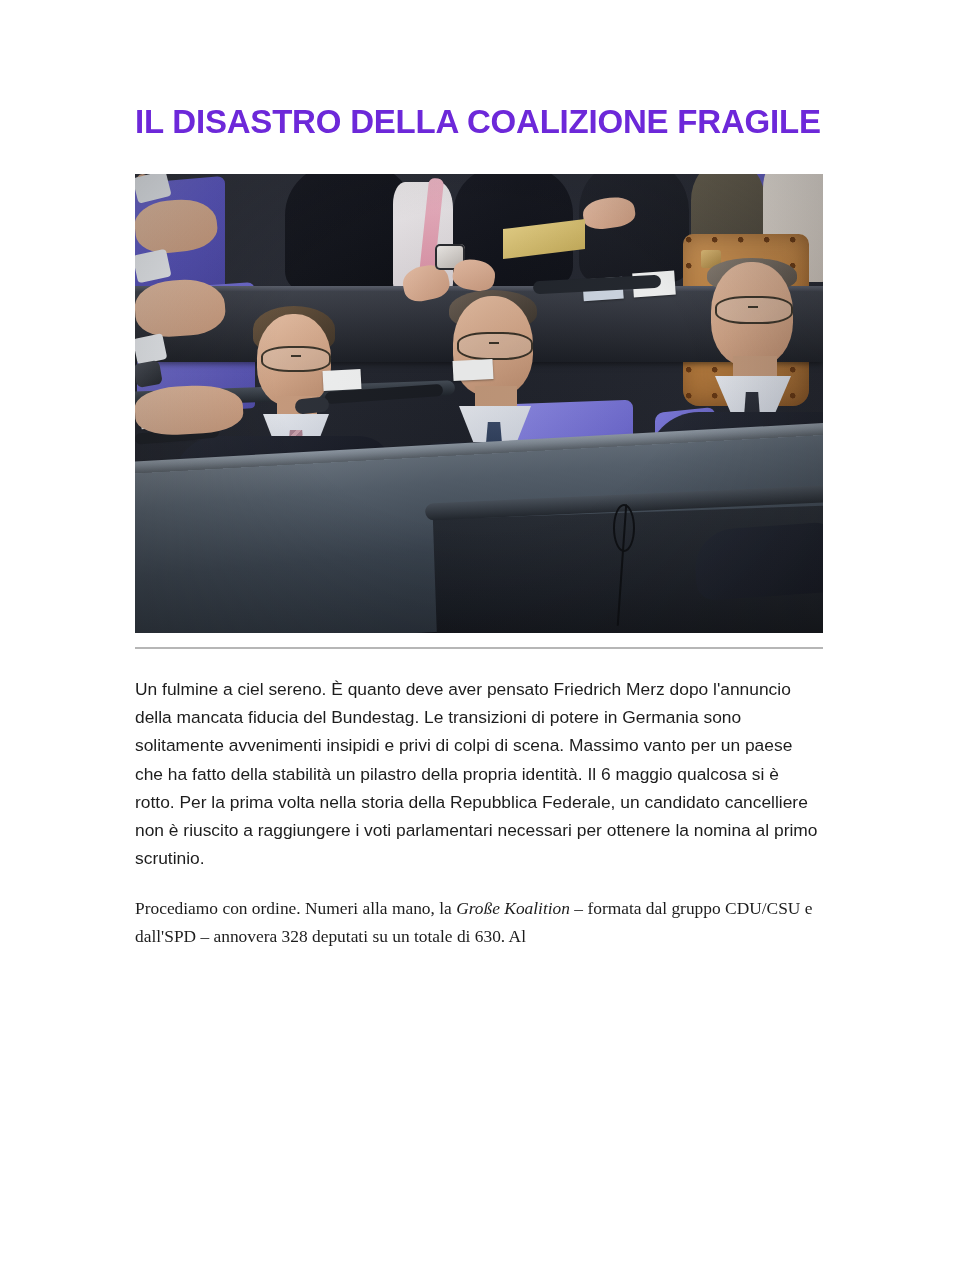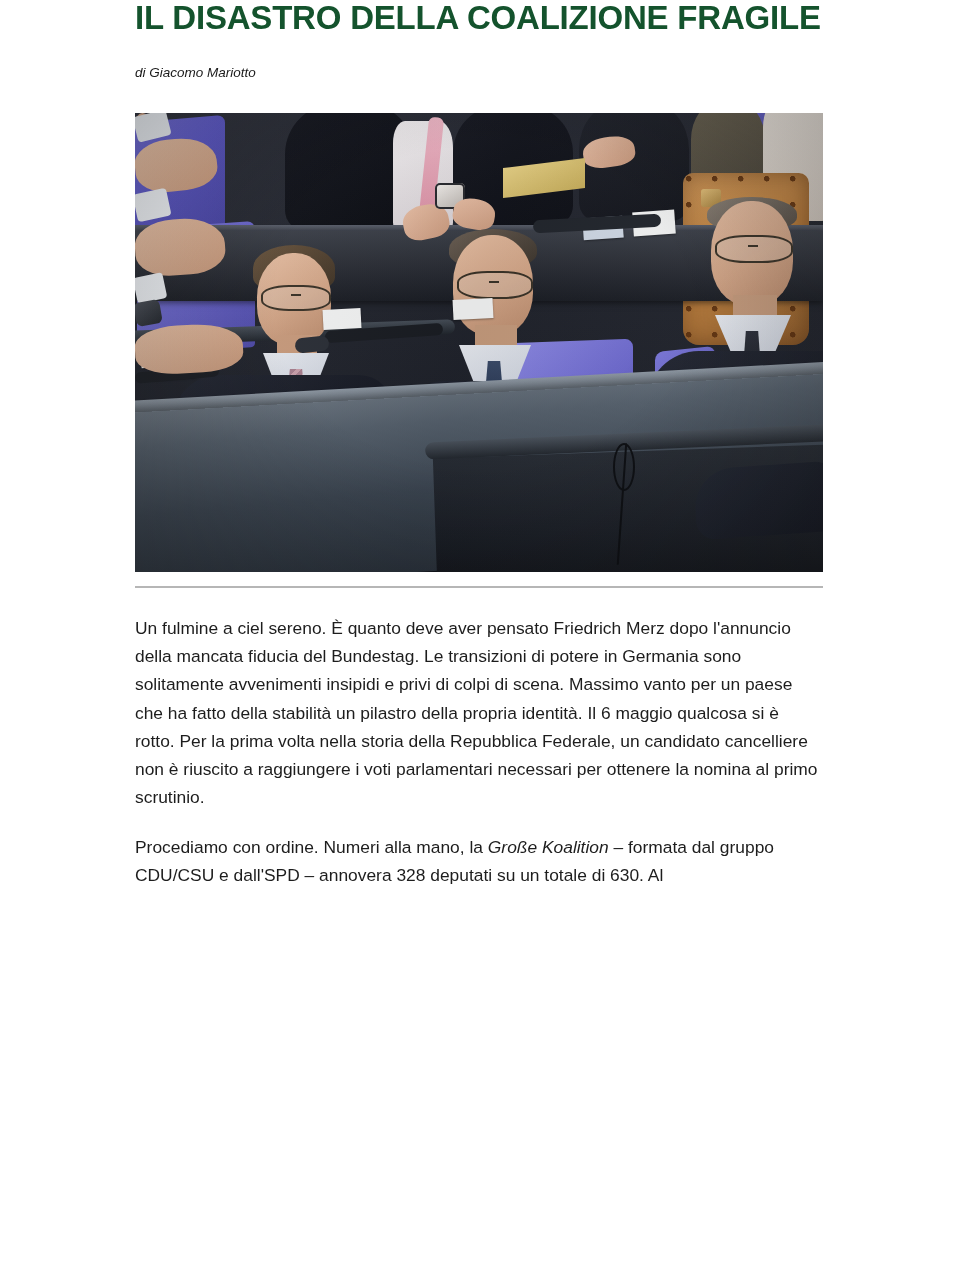--- a/index.html
+++ b/index.html
@@ -30,22 +30,23 @@
     width: 690px;
   }
 
   
   .title {
     font-family: "Liberation Sans", sans-serif;
     font-size: 33px;
     font-weight: bold;
     letter-spacing: -0.2px;
     line-height: 1.12;
-    color: #14532d;
+    color: #6d28d9;
     margin: 0;
+    padding-top: 104px;
     white-space: nowrap;
   }
 
   
   .subtitle {
     font-family: "Liberation Sans", sans-serif;
     font-size: 17.5px;
     font-style: italic;
     font-weight: normal;
     line-height: 1.52;
@@ -391,33 +392,32 @@
   
   .body-copy { padding-top: 26px; }
   .para {
     font-family: "Liberation Sans", sans-serif;
     font-size: 17.4px;
     line-height: 1.62;
     color: #1d1d1d;
     margin: 0 0 22px 0;
     width: 688px;
   }
-  .para:last-child { margin-bottom: 0; }
+  .para:last-child { margin-bottom: 0; font-family: Liberation Serif, serif; }
   .it { font-style: italic; }
 </style>
 </head>
 <body>
 
 <div class="page">
   <article class="article">
 
     <h1 class="title">IL DISASTRO DELLA COALIZIONE FRAGILE</h1>
 
 
-    <p class="byline">di Giacomo Mariotto</p>
 
     <figure class="figure">
 
       <div class="photo" role="img" aria-label="Friedrich Merz seduto al Bundestag tra due deputati dopo il voto fallito">
 
         <div class="ph-bg"></div>
 
         <div class="ph-seat seat-a"></div>
         <div class="ph-seat seat-b"></div>
         <div class="ph-seat seat-g"></div>

